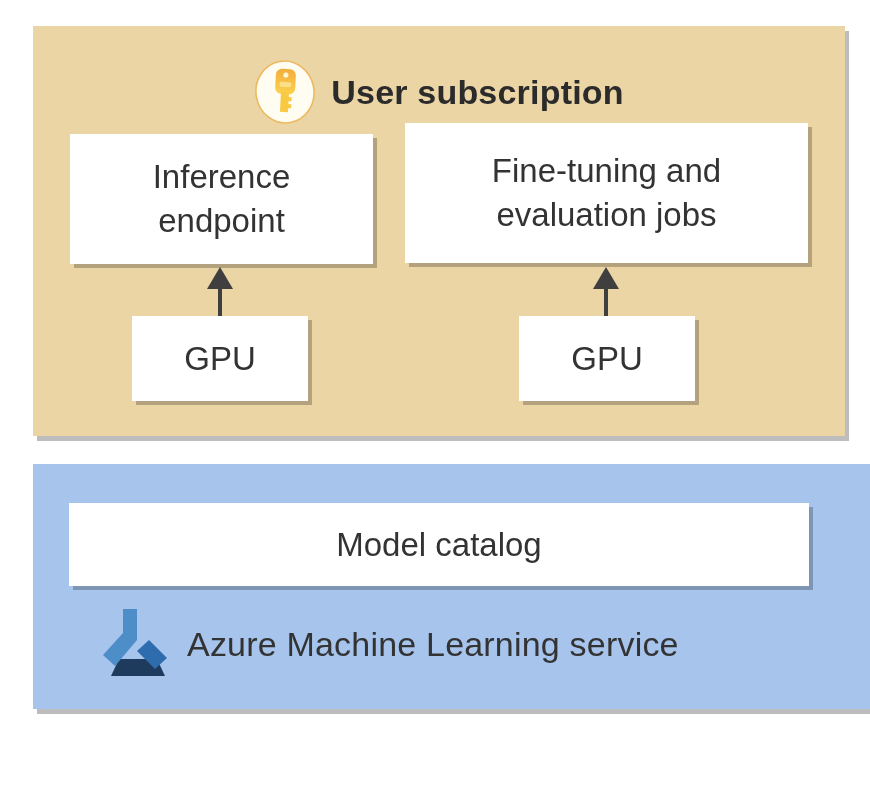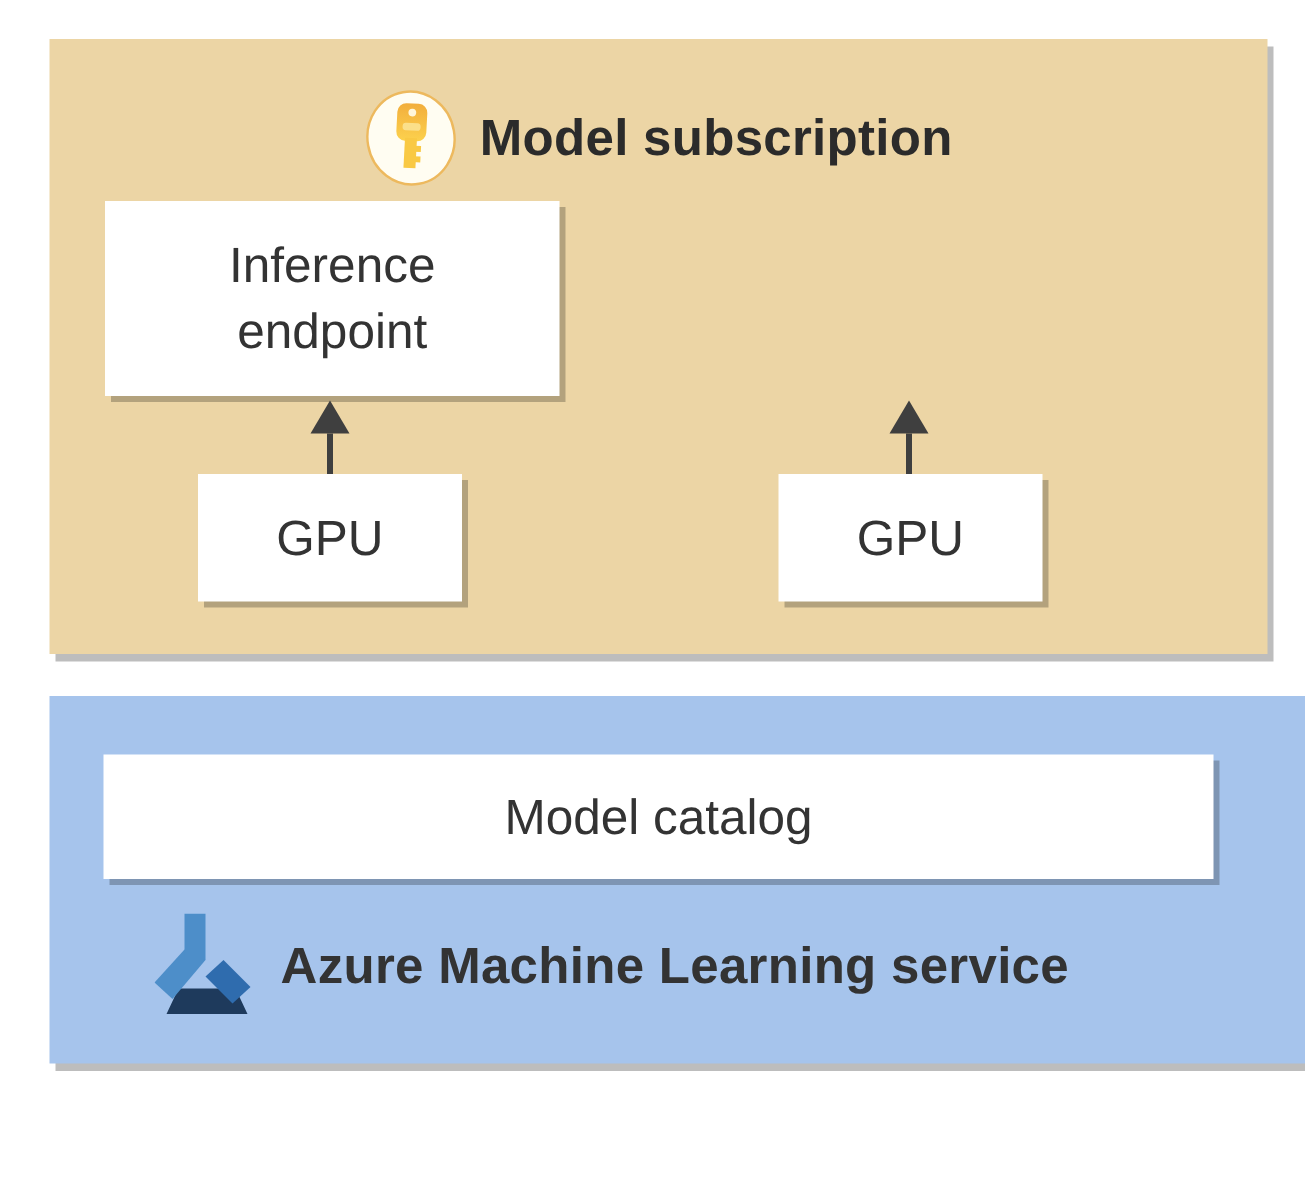--- a/index.html
+++ b/index.html
@@ -39,21 +39,21 @@
     width:0;height:0;margin:0 auto;
     border-left:13px solid transparent;border-right:13px solid transparent;
     border-bottom:22px solid #3f3f3f;
   }
   .arrow-line{width:4px;height:28px;background:#3f3f3f;margin:0 auto;}
 
   .azure-row{
     position:absolute;left:70px;top:145px;width:720px;
     display:flex;align-items:center;gap:14px;
   }
-  .azure-title{font-size:34px;font-weight:bold;color:#333333;letter-spacing:0.2px;white-space:nowrap;}
+  .azure-title{font-size:34px;font-weight:normal;color:#333333;letter-spacing:0.2px;white-space:nowrap;}
   .icon-holder{flex:0 0 auto;display:block;}
 </style>
 </head>
 <body>
 
 <div>
 
   <section class="panel panel-tan">
 
     <div class="panel-title">
@@ -69,27 +69,30 @@
         </g>
         <g transform="rotate(3 31 32)">
           <rect x="21" y="9" width="20" height="25" rx="6" fill="url(#gold)"></rect>
           <circle cx="31" cy="15" r="2.6" fill="#fff6da"></circle>
           <rect x="25" y="22" width="12" height="5" rx="2.2" fill="#fbe08a"></rect>
           <rect x="27" y="32" width="8" height="20" fill="#f9c944"></rect>
           <rect x="33" y="37" width="5" height="4" fill="#f9c944"></rect>
           <rect x="33" y="44" width="5" height="4" fill="#f9c944"></rect>
         </g>
       </svg>
-      <span class="panel-title-text">Model subscription</span>
+      <span class="panel-title-text">User subscription</span>
     </div>
 
     <div class="card card-inference">
       <span class="card-label">Inference endpoint</span>
     </div>
 
+    <div class="card card-finetune">
+      <span class="card-label">Fine-tuning and evaluation jobs</span>
+    </div>
 
     <div class="arrow-up arrow-left">
       <div class="arrow-head"></div>
       <div class="arrow-line"></div>
     </div>
 
     <div class="arrow-up arrow-right">
       <div class="arrow-head"></div>
       <div class="arrow-line"></div>
     </div>

